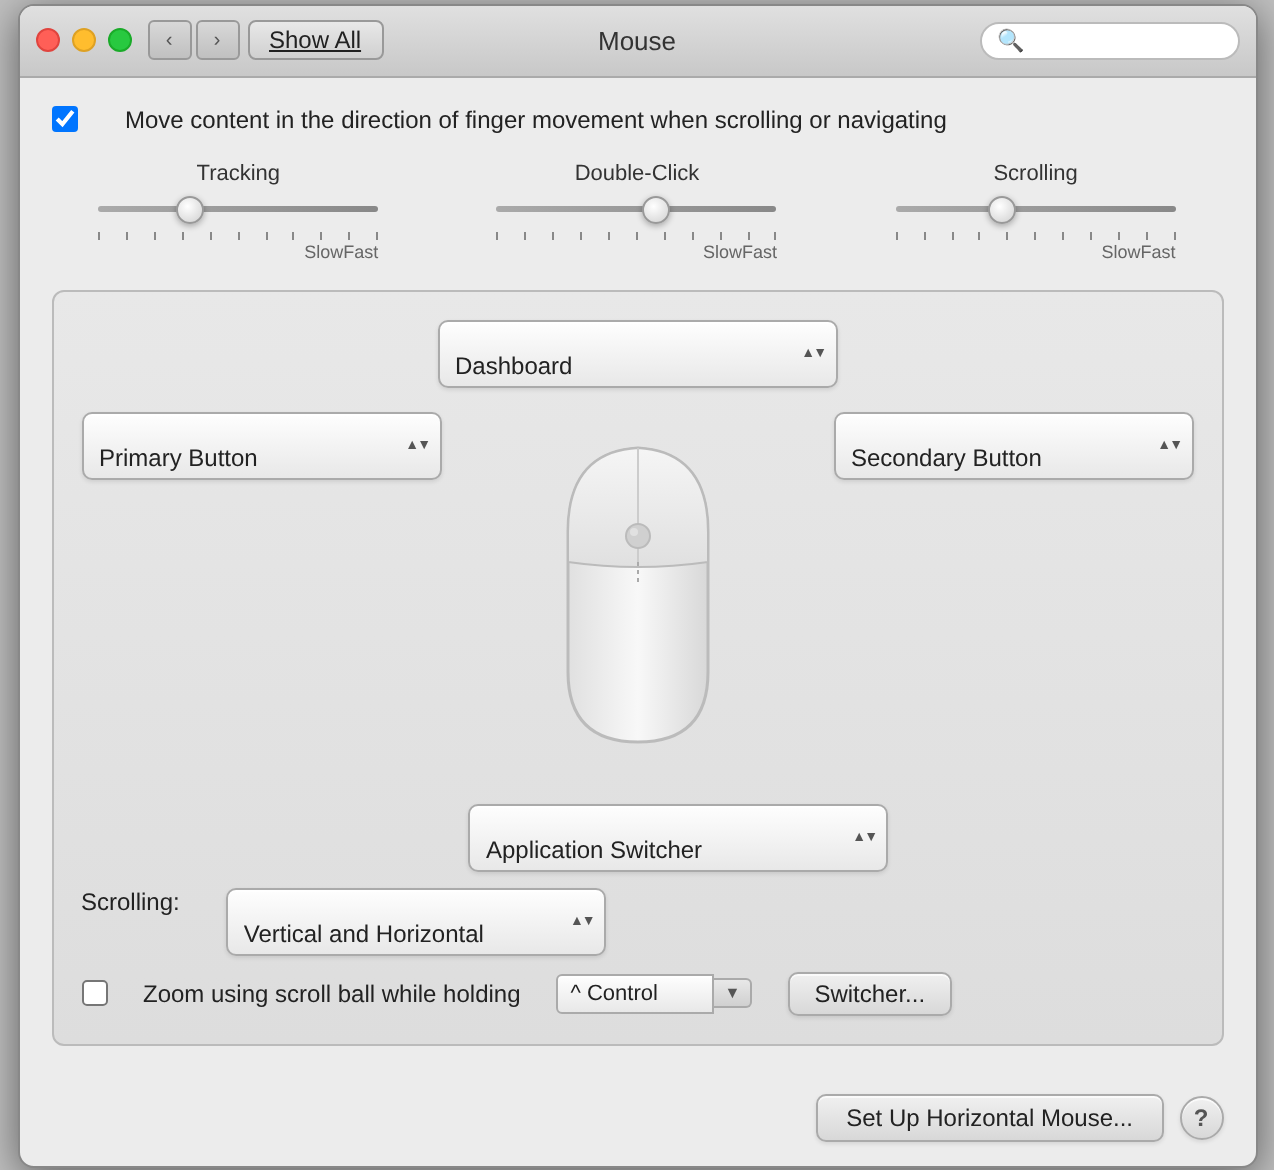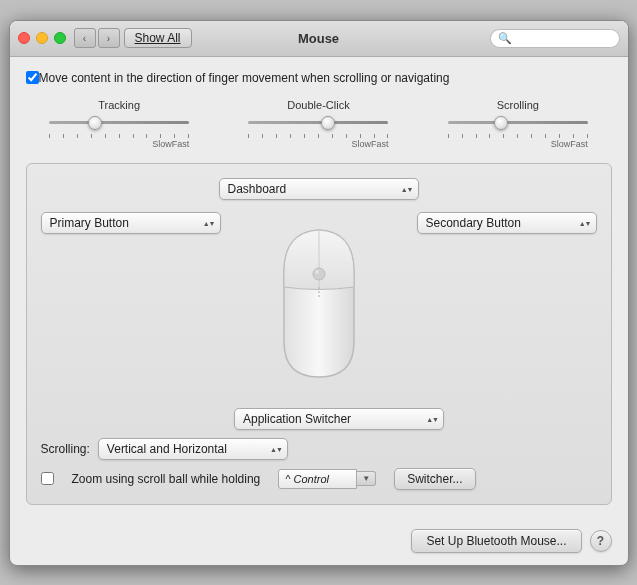--- a/index.html
+++ b/index.html
@@ -81,21 +81,21 @@
       margin-left: 4px;
       color: #222;
       text-decoration: underline;
     }
 
     .window-title {
       position: absolute;
       left: 50%;
       transform: translateX(-50%);
       font-size: 13px;
-      font-weight: bold;
+      font-weight: normal;
       color: #333;
     }
 
     .search-box {
       margin-left: auto;
       background: white;
       border: 1px solid #bbb;
       border-radius: 10px;
       padding: 2px 8px;
       width: 130px;
@@ -117,21 +117,21 @@
 
     
     .content {
       padding: 14px 16px 14px 16px;
     }
 
     
     .checkbox-row {
       display: flex;
       align-items: center;
-      gap: 0;
+      gap: 24px;
       margin-bottom: 14px;
       font-size: 12px;
       color: #222;
     }
 
     .checkbox-row input[type="checkbox"] {
       width: 13px;
       height: 13px;
     }
 
@@ -259,21 +259,21 @@
       width: 180px;
     }
 
     
     .mac-select {
       appearance: none;
       -webkit-appearance: none;
       background: linear-gradient(to bottom, #fefefe, #e8e8e8);
       border: 1px solid #aaa;
       border-radius: 5px;
-      padding: 3px 22px 3px 8px;
+      padding: 15px 22px 3px 8px;
       font-size: 12px;
       color: #222;
       cursor: pointer;
       width: 100%;
       position: relative;
       box-shadow: inset 0 1px 0 rgba(255,255,255,0.7), 0 1px 2px rgba(0,0,0,0.1);
       outline: none;
     }
 
     .select-wrapper {
@@ -304,22 +304,21 @@
     .app-switcher-row {
       display: flex;
       justify-content: center;
     }
     .app-switcher-row .select-wrapper {
       width: 200px;
     }
 
     .scrolling-row {
       display: flex;
-      align-items: center;
-      gap: 8px;
+      gap: 23px;
     }
 
     .scrolling-label {
       font-size: 12px;
       color: #222;
       white-space: nowrap;
     }
 
     .scrolling-row .select-wrapper {
       width: 190px;
@@ -349,21 +348,20 @@
       -webkit-appearance: none;
       background: linear-gradient(to bottom, #fefefe, #e8e8e8);
       border: 1px solid #aaa;
       border-radius: 3px 0 0 3px;
       padding: 3px 6px 3px 6px;
       font-size: 11px;
       color: #222;
       cursor: pointer;
       outline: none;
       box-shadow: inset 0 1px 0 rgba(255,255,255,0.7);
-      font-style: italic;
     }
 
     .zoom-dropdown-btn {
       background: linear-gradient(to bottom, #e8e8e8, #d0d0d0);
       border: 1px solid #aaa;
       border-left: none;
       border-radius: 0 3px 3px 0;
       padding: 2px 5px;
       cursor: pointer;
       font-size: 8px;
@@ -632,16 +630,16 @@
             <button class="zoom-dropdown-btn">▼</button>
           </div>
           <button class="options-btn">Switcher...</button>
         </div>
 
       </div>
     </div>
   </div>
 
   <div class="footer">
-    <button class="bluetooth-btn">Set Up Bluetooth Mouse...</button>
+    <button class="bluetooth-btn">Set Up Horizontal Mouse...</button>
     <button class="help-btn">?</button>
   </div>
 </div>
 
 </body></html>

